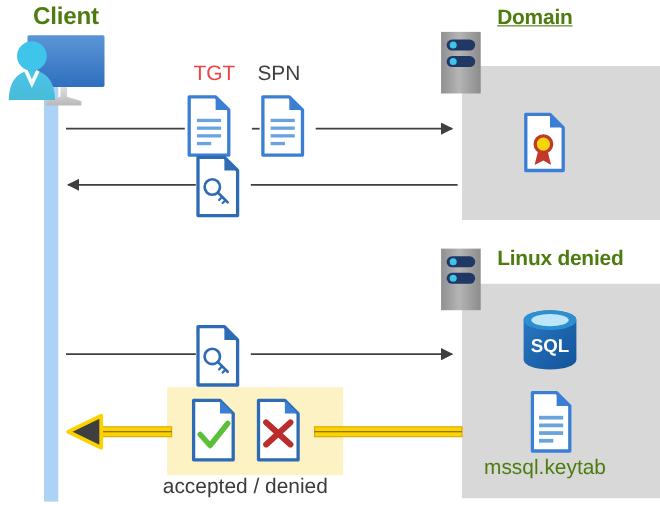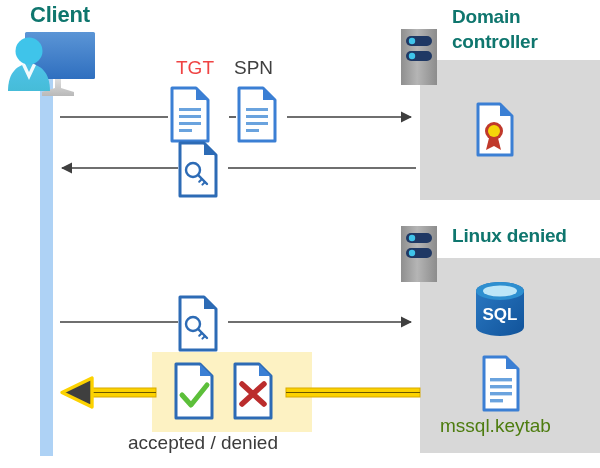--- a/index.html
+++ b/index.html
@@ -6,26 +6,26 @@
   body{
     width:600px;height:468px;position:relative;overflow:hidden;
     font-family:"Liberation Sans","DejaVu Sans",sans-serif;
     color:#333333;
   }
   #stage{position:absolute;left:0;top:0;width:600px;height:468px;}
   .abs{position:absolute;}
 
   
   .title-bold{
-    font-weight:bold;color:#0f766e;letter-spacing:-0.2px;
+    font-weight:bold;color:#4d7c0f;letter-spacing:-0.2px;
   }
   #client-title{left:30px;top:2px;font-size:22px;}
-  #dc-title{left:452px;top:4px;font-size:19px;line-height:25px;width:140px;}
+  #dc-title{left:452px;top:4px;font-size:19px;line-height:25px;width:140px;text-decoration:underline;}
   #linux-title{left:452px;top:225px;font-size:19px;}
-  #accepted-denied{left:128px;top:432px;font-size:19px;color:#3b3b3b;}
+  #accepted-denied{left:148px;top:432px;font-size:19px;color:#3b3b3b;}
   #keytab-label{left:440px;top:415px;font-size:19px;color:#4d7c0f;}
   #tgt-label{left:176px;top:57px;font-size:19px;color:#ef4444;}
   #spn-label{left:234px;top:57px;font-size:19px;color:#404040;}
 
   
   .gray-panel{background:#d8d8d8;}
   #dc-panel{left:420px;top:60px;width:180px;height:140px;}
   #linux-panel{left:420px;top:258px;width:180px;height:195px;}
 
   
@@ -207,21 +207,20 @@
       <rect x="490" y="385" width="22" height="3.4" fill="#6aa3de"></rect>
       <rect x="490" y="392" width="22" height="3.4" fill="#6aa3de"></rect>
       <rect x="490" y="399" width="13" height="3.4" fill="#6aa3de"></rect>
     </g>
   </svg>
 
   <div class="abs title-bold" id="client-title">Client</div>
 
   <div class="abs title-bold" id="dc-title">
     <div>Domain</div>
-    <div>controller</div>
   </div>
 
   <div class="abs title-bold" id="linux-title">Linux denied</div>
 
   <div class="abs" id="tgt-label">TGT</div>
   <div class="abs" id="spn-label">SPN</div>
 
   <div class="abs" id="accepted-denied">accepted / denied</div>
 
   <div class="abs" id="keytab-label">mssql.keytab</div>

